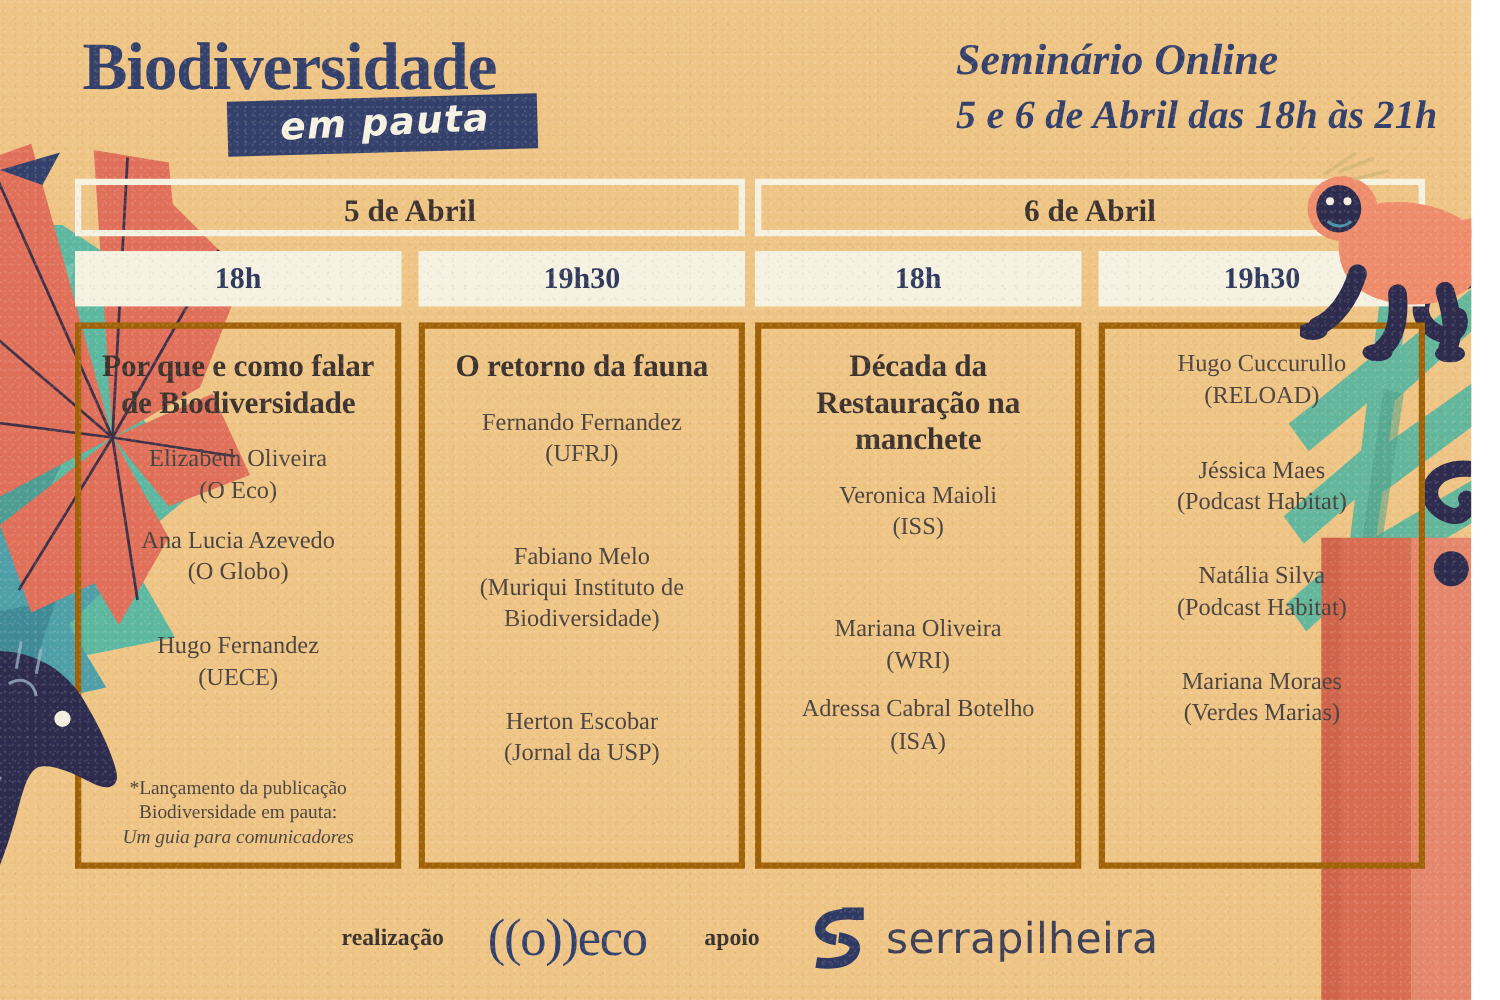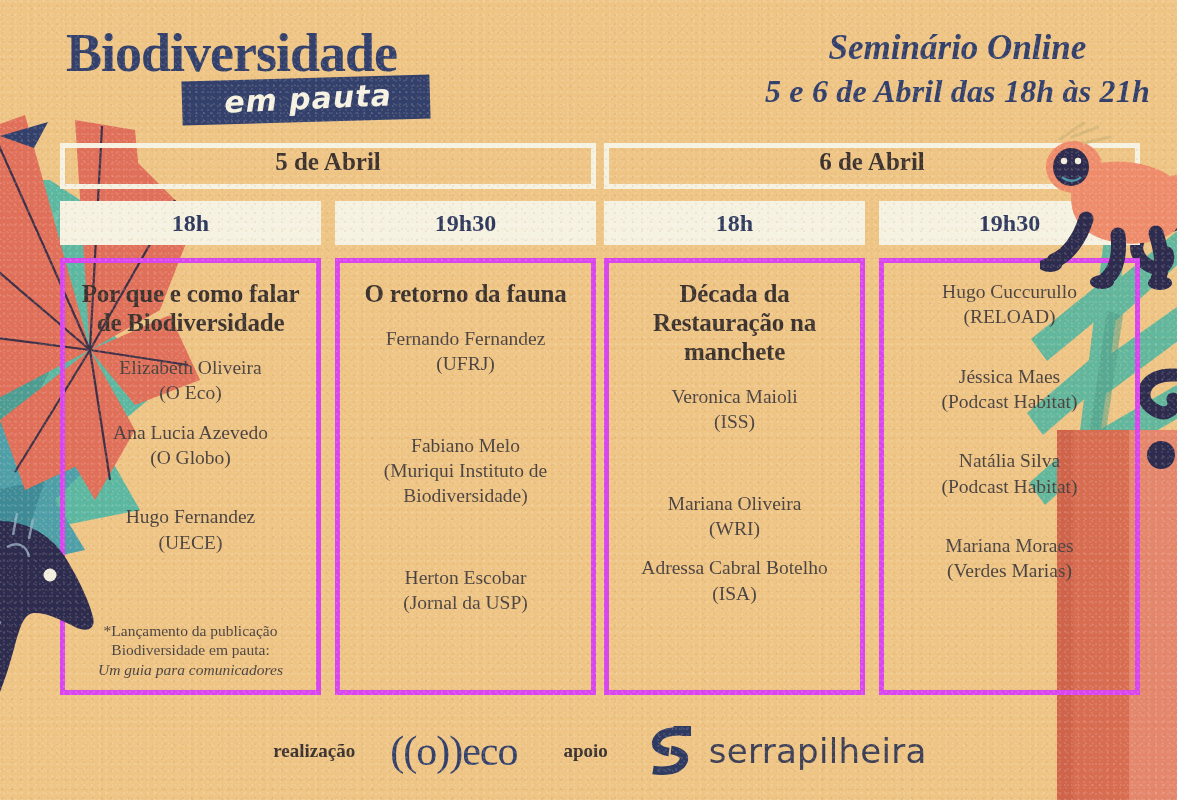--- a/index.html
+++ b/index.html
@@ -58,42 +58,42 @@
     line-height:42px; text-align:center;
     transform:rotate(-2.6deg);
     color:#f7f3e3;
     font-size:30px; font-style:italic; font-weight:700;
     font-family:"DejaVu Sans", sans-serif;
     letter-spacing:1px;
   }
 
   #seminar-block {
     position:absolute; right:50px; top:26px;
-    text-align:center; color:#33406b;
+    text-align:left; color:#33406b;
     font-style:italic; font-weight:700;
     font-family:"Liberation Serif", serif;
   }
   #seminar-line1 { font-size:35px; line-height:44px; }
   #seminar-line2 { font-size:32px; line-height:42px; letter-spacing:.2px; }
 
   
   #grid {
     position:absolute; left:0; top:143px;
     width:1200px; height:560px; z-index:3;
   }
 
   .day-col { position:absolute; top:0; }
   .day-col.d0 { left:60px;  width:536px; }
   .day-col.d1 { left:604px; width:536px; }
 
   .date-bar {
     height:46px;
     border:5px solid #f6f2e2;
     background:transparent;
-    display:flex; align-items:flex-start; justify-content:center;
+    display:flex; align-items:flex-end; justify-content:center;
   }
   .date-bar-label {
     font-size:25px; font-weight:700; color:#3c332f;
     font-family:"Liberation Serif", serif;
   }
 
   .slots { position:absolute; top:58px; left:0; width:100%; display:flex; gap:14px; }
   .slot { width:261px; }
 
   .time-bar {
@@ -103,21 +103,21 @@
     display:flex; align-items:center; justify-content:center;
   }
   .time-bar-label {
     font-size:24px; font-weight:700; color:#2f3a5e;
     font-family:"Liberation Serif", serif;
   }
 
   .card {
     margin-top:13px;
     height:437px;
-    border:5px solid #d946ef;
+    border:5px solid #a16207;
     background:transparent;
     padding:16px 12px 10px;
     text-align:center;
     display:flex; flex-direction:column;
   }
 
   .card-title {
     font-size:25px; font-weight:700; line-height:1.16;
     color:#3c332f; letter-spacing:-.2px;
     font-family:"Liberation Serif", serif;

